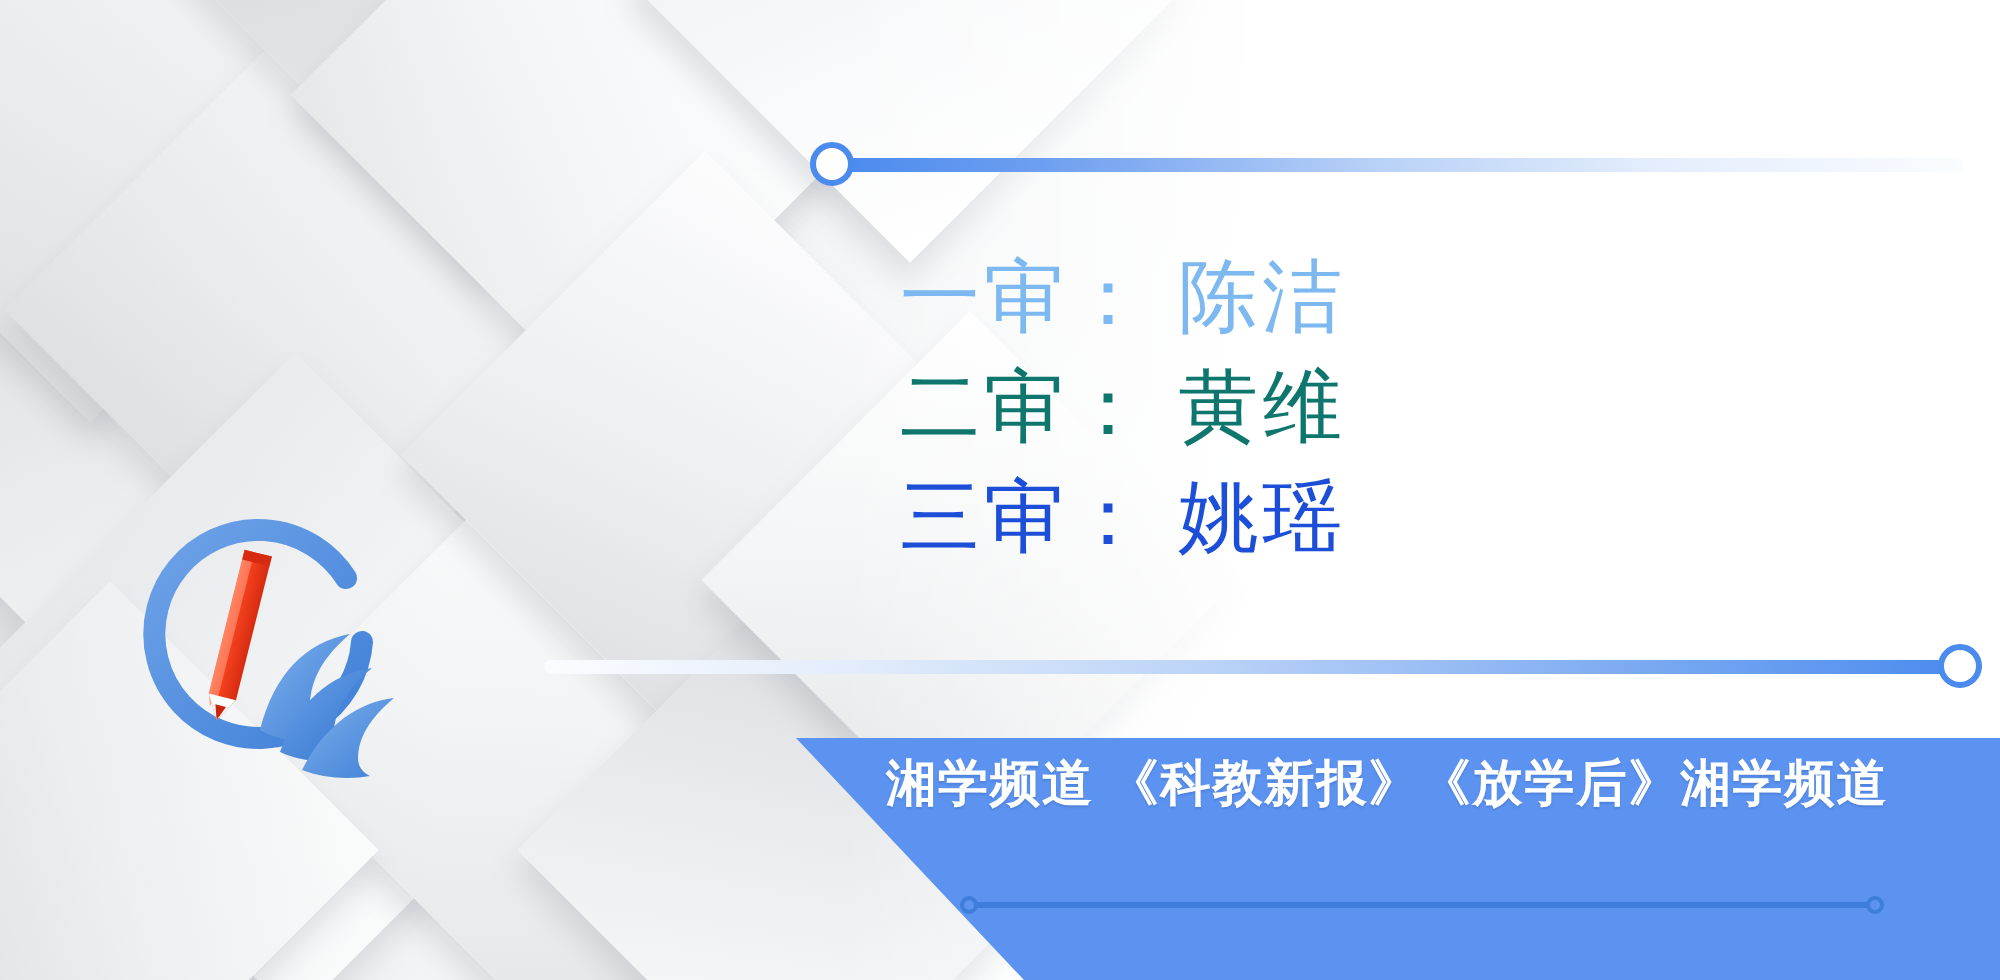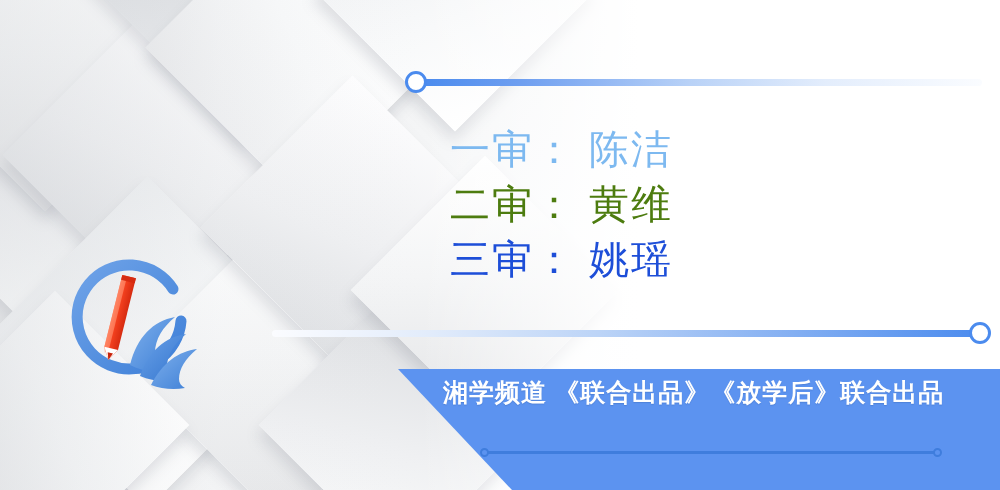--- a/index.html
+++ b/index.html
@@ -59,21 +59,21 @@
   .reviews{
     position:absolute;left:450px;top:122px;
     display:flex;flex-direction:column;
   }
   .rline{
     font-family:"Liberation Sans",sans-serif;
     font-size:40px;line-height:55px;
     letter-spacing:2px;white-space:nowrap;
   }
   .rline.l1{color:#7db9f0;}
-  .rline.l2{color:#4d7c0f;}
+  .rline.l2{color:#0f766e;}
   .rline.l3{color:#1d4ed8;}
 
   
   .banner{
     position:absolute;left:0;top:369px;width:1000px;height:121px;
     background:#5c93f0;
     clip-path:polygon(398px 0, 1000px 0, 1000px 121px, 512px 121px);
   }
   .banner-text{
     position:absolute;left:443px;top:374px;
@@ -129,21 +129,21 @@
   <div class="reviews">
     <div class="rline l1">一审： 陈洁</div>
     <div class="rline l2">二审： 黄维</div>
     <div class="rline l3">三审： 姚瑶</div>
   </div>
 
   <div class="rule bottom"></div>
   <div class="knob bottom-knob"></div>
 
   <div class="banner"></div>
-  <div class="banner-text">湘学频道 《联合出品》《放学后》联合出品</div>
+  <div class="banner-text">湘学频道 《科教新报》《放学后》湘学频道</div>
   <div class="inner-rule"></div>
   <div class="inner-knob a"></div>
   <div class="inner-knob b"></div>
 
   <div class="logo">
     <svg viewBox="0 0 162 162" width="162" height="162">
       <defs>
         <linearGradient id="arcG" x1="0" y1="0" x2="1" y2="1">
           <stop offset="0%" stop-color="#6fa3e8"></stop>
           <stop offset="100%" stop-color="#3f80d8"></stop>

